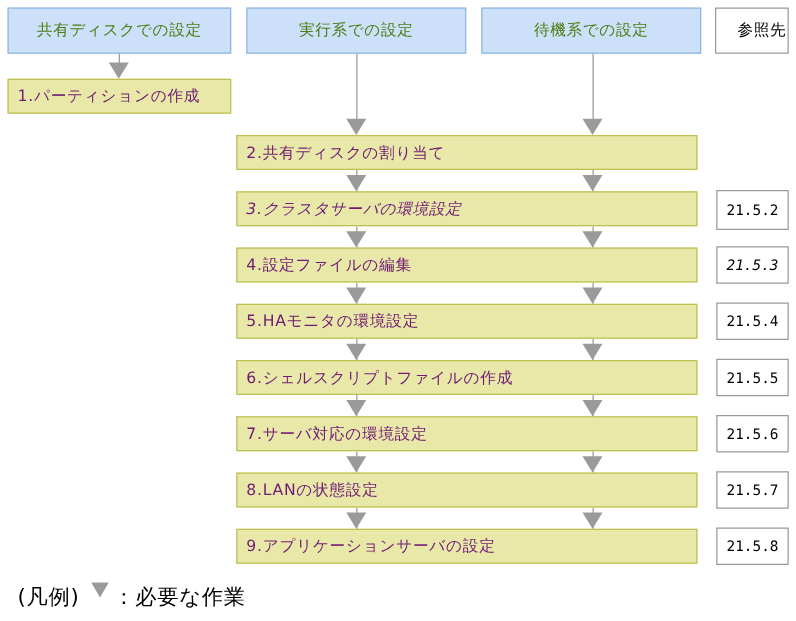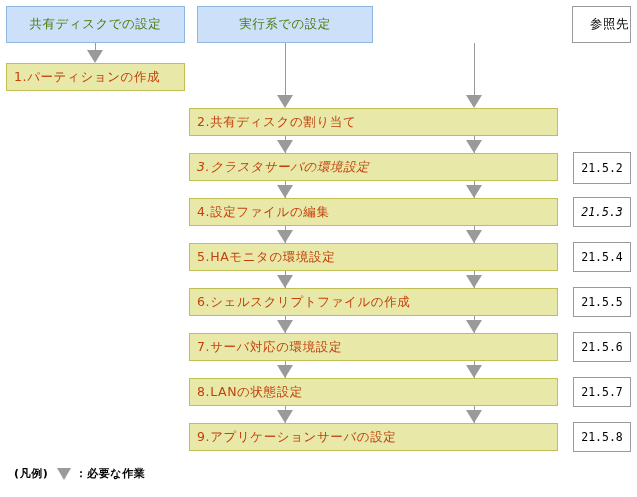--- a/index.html
+++ b/index.html
@@ -55,21 +55,21 @@
   
   .task-box {
     position: absolute;
     box-sizing: border-box;
     background: #e8e8a8;
     border: 1px solid #bfbf54;
     display: flex;
     align-items: center;
     font-size: 12.5px;
     letter-spacing: 0.6px;
-    color: #c2410c;
+    color: #701a75;
     white-space: nowrap;
     padding-left: 7px;
   }
 
   
   .ref-box {
     position: absolute;
     box-sizing: border-box;
     background: #ffffff;
     border: 1px solid #9a9a9a;
@@ -94,25 +94,24 @@
     height: 0;
     border-left: 8px solid transparent;
     border-right: 8px solid transparent;
     border-top: 13px solid #9a9a9a;
   }
 
   
   .legend {
     position: absolute;
     display: flex;
-    align-items: center;
-    font-size: 11px;
+    align-items: flex-start;
+    font-size: 17px;
     letter-spacing: 0.6px;
     white-space: nowrap;
-    font-weight: bold;
   }
   .legend-tri {
     width: 0;
     height: 0;
     border-left: 7px solid transparent;
     border-right: 7px solid transparent;
     border-top: 12px solid #9a9a9a;
     margin: 0 4px 0 9px;
   }
 </style>
@@ -122,20 +121,23 @@
 <div id="canvas">
 
   <div class="col-head" style="left:6px; top:6px; width:179px; height:37px;">
     <span>共有ディスクでの設定</span>
   </div>
 
   <div class="col-head" style="left:197px; top:6px; width:176px; height:37px;">
     <span>実行系での設定</span>
   </div>
 
+  <div class="col-head" style="left:385px; top:6px; width:176px; height:37px;">
+    <span>待機系での設定</span>
+  </div>
 
   <div class="ref-head" style="left:572px; top:6px; width:59px; height:37px;">
     <span>参照先</span>
   </div>
 
   <div class="conn-line" style="left:95px; top:43px; height:18px;"></div>
   <div class="conn-tri" style="left:87px; top:50px;"></div>
 
   <div class="conn-line" style="left:285px; top:43px; height:63px;"></div>
   <div class="conn-tri" style="left:277px; top:95px;"></div>

